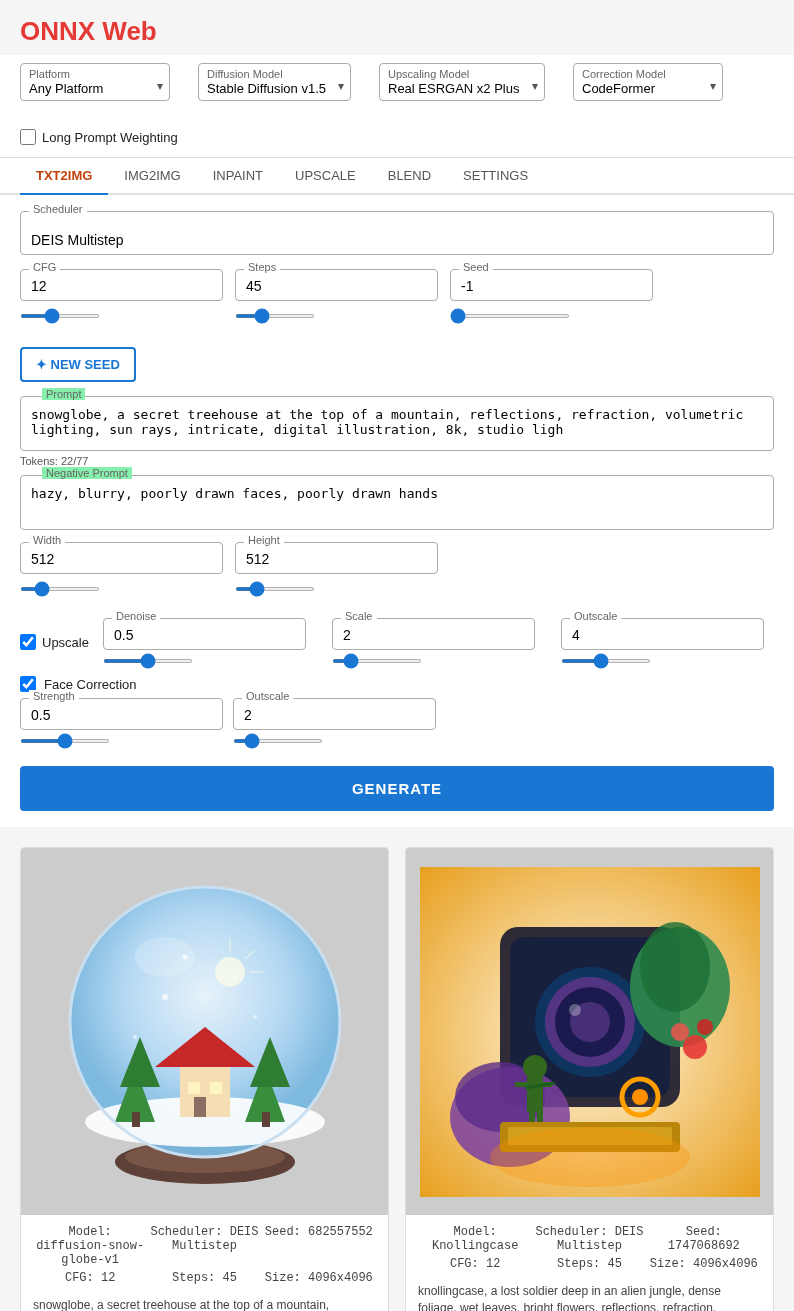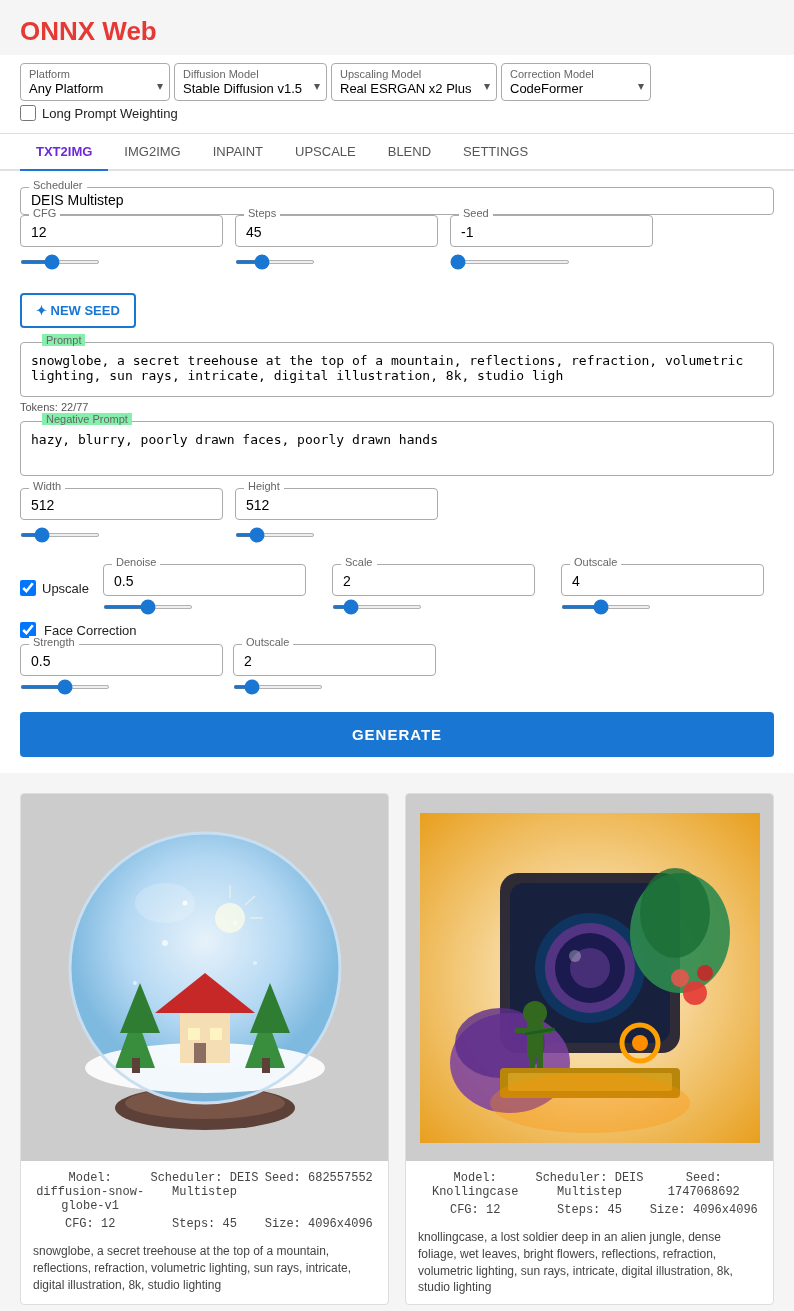--- a/index.html
+++ b/index.html
@@ -1,37 +1,37 @@
 <!DOCTYPE html>
 <html><head>
   <meta charset="utf-8">
   <style>
     * { box-sizing: border-box; margin: 0; padding: 0; }
     body { font-family: Arial, sans-serif; background: #f5f5f5; color: #222; font-size: 14px; }
 
     .app-header { padding: 16px 20px 8px; }
     .app-title { color: #e53935; font-size: 26px; font-weight: bold; }
 
-    .top-controls { display: flex; align-items: center; gap: 4px; padding: 8px 20px 12px; background: #fff; border-bottom: 1px solid #ddd; flex-wrap: wrap; }
+    .top-controls { display: flex; align-items: center; gap: 28px; padding: 8px 20px 12px; background: #fff; border-bottom: 1px solid #ddd; flex-wrap: wrap; }
 
     .dropdown-field { position: relative; border: 1px solid #aaa; border-radius: 4px; padding: 4px 8px; min-width: 150px; background: #fff; }
     .dropdown-field label { font-size: 11px; color: #666; display: block; }
     .dropdown-field select { border: none; background: transparent; font-size: 13px; width: 100%; outline: none; appearance: none; cursor: pointer; padding-right: 16px; }
     .dropdown-field::after { content: '▾'; position: absolute; right: 6px; top: 50%; transform: translateY(-20%); pointer-events: none; font-size: 12px; color: #555; }
 
     .checkbox-label { display: flex; align-items: center; gap: 6px; font-size: 13px; cursor: pointer; }
     .checkbox-label input { width: 16px; height: 16px; }
 
     .tabs { display: flex; padding: 0 20px; background: #fff; border-bottom: 2px solid #e0e0e0; }
     .tab { padding: 10px 16px; font-size: 13px; cursor: pointer; color: #555; border-bottom: 2px solid transparent; margin-bottom: -2px; }
-    .tab.active { color: #6d28d9; border-bottom: 2px solid #1976d2; font-weight: bold; }
+    .tab.active { color: #c2410c; border-bottom: 2px solid #1976d2; font-weight: bold; }
 
     .main-content { padding: 16px 20px; background: #fff; }
 
-    .scheduler-field { position: relative; border: 1px solid #aaa; border-radius: 4px; padding: 4px 10px 6px; }
+    .scheduler-field { margin-bottom: 14px; position: relative; border: 1px solid #aaa; border-radius: 4px; padding: 20px 10px 6px; }
     .scheduler-field label { position: absolute; top: -9px; left: 8px; background: #fff; padding: 0 4px; font-size: 11px; color: #666; }
     .scheduler-field select { border: none; width: 100%; font-size: 14px; outline: none; appearance: none; background: transparent; cursor: pointer; }
 
     .row { display: flex; gap: 12px; margin-bottom: 14px; align-items: flex-start; flex-wrap: wrap; }
 
     .small-field { position: relative; border: 1px solid #aaa; border-radius: 4px; padding: 8px 10px 6px; min-width: 80px; }
     .small-field label { position: absolute; top: -9px; left: 8px; background: #fff; padding: 0 4px; font-size: 11px; color: #666; }
     .small-field input { border: none; width: 100%; font-size: 14px; outline: none; background: transparent; }
 
     .new-seed-btn { border: 2px solid #1976d2; border-radius: 4px; padding: 8px 14px; color: #1976d2; background: #fff; cursor: pointer; font-size: 13px; font-weight: bold; display: flex; align-items: center; gap: 6px; margin-top: 4px; }

